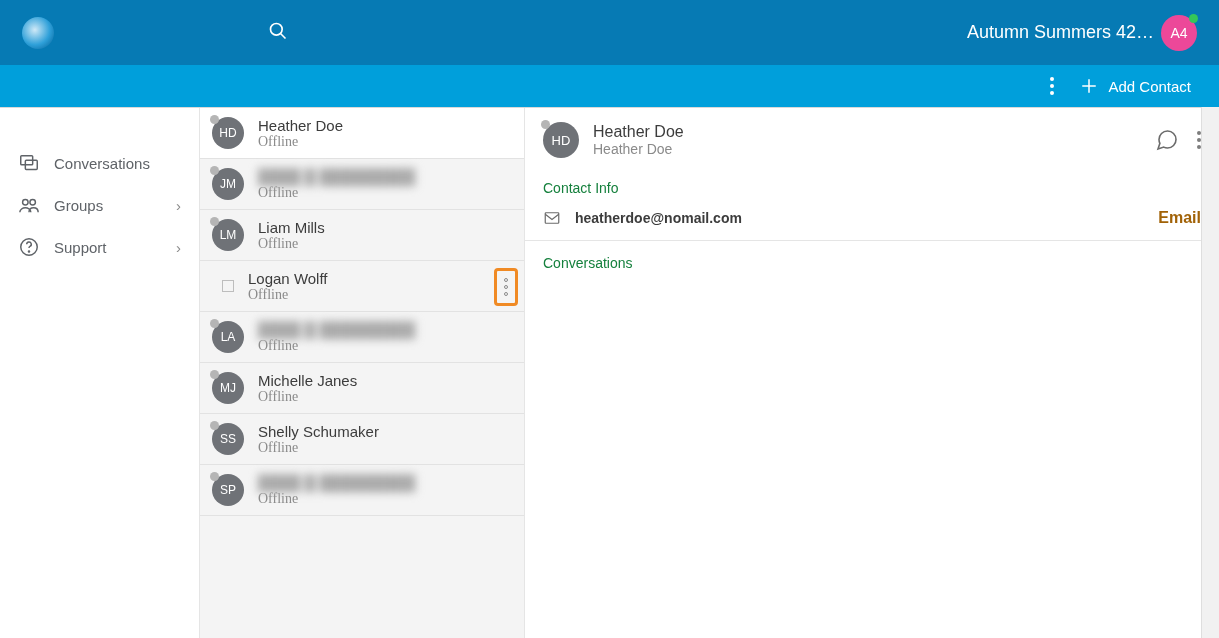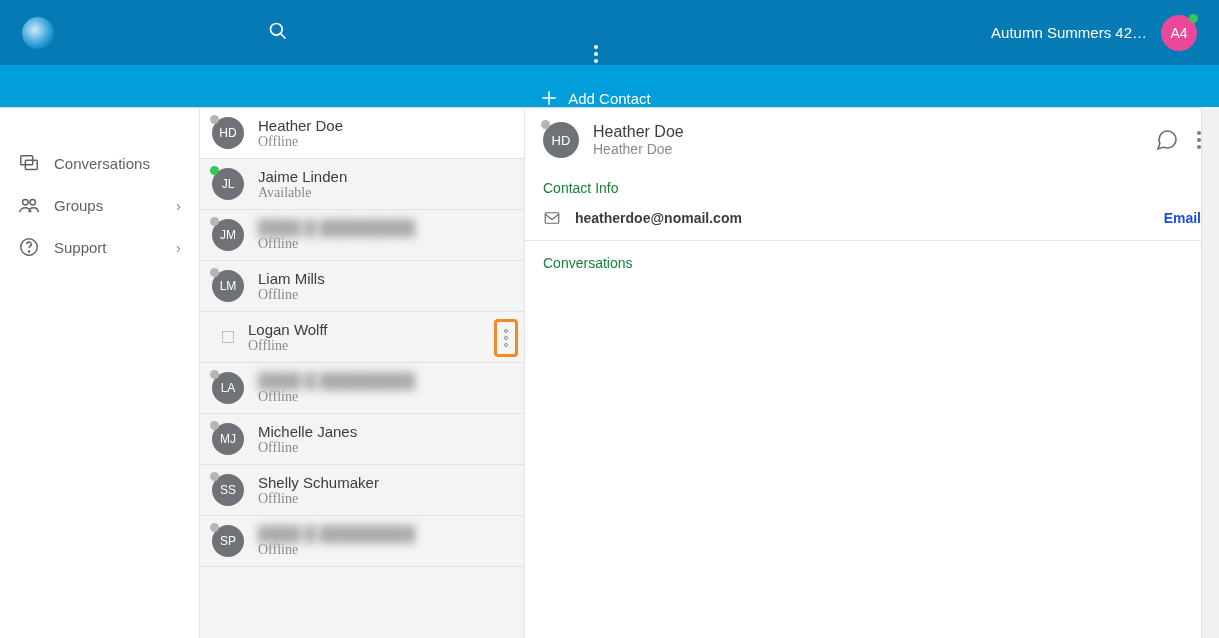--- a/index.html
+++ b/index.html
@@ -4,25 +4,25 @@
 <style>
   * { box-sizing: border-box; margin: 0; padding: 0; font-family: -apple-system, BlinkMacSystemFont, "Segoe UI", Arial, sans-serif; }
   body { background: #fff; }
   .app-shell { width: 1219px; height: 638px; background:#fff; position:relative; box-shadow: 4px 4px 12px rgba(0,0,0,.35); }
   .topbar { height:65px; background:#067ab4; display:flex; align-items:center; color:#fff; padding:0 22px; }
   .logo { width:32px; height:32px; border-radius:50%; background:radial-gradient(circle at 40% 40%, #cfe9f7 0%, #2fa0d9 55%, #0d72aa 85%); margin-right:14px; flex:none;}
   .app-title { font-size:17px; font-weight:400; color:#e9f4fb; }
   .search-zone { flex:none; margin-left:200px; }
   .search-icon { width:20px; height:20px; }
   .topbar-spacer { flex:1; }
-  .username { font-size:15px; margin-right:14px; white-space:nowrap;}
+  .username { font-size:18px; margin-right:7px; white-space:nowrap;}
   .avatar-big { width:36px; height:36px; border-radius:50%; background:#ec4899; color:#fff; display:flex; align-items:center; justify-content:center; font-size:14px; position:relative;}
   .presence-dot-top { width:9px; height:9px; background:#34c759; border-radius:50%; position:absolute; top:-1px; right:-1px; }
 
-  .subbar { height:42px; background:#009fdb; display:flex; align-items:center; justify-content:flex-end; color:#fff; padding-right:28px; gap:26px;flex-direction:column;}
+  .subbar { height:42px; background:#009fdb; display:flex; align-items:center; justify-content:flex-end; color:#fff; padding-right:28px; gap:26px;}
   .dots3 { display:flex; flex-direction:column; gap:3px; }
   .dots3 span{ width:4px; height:4px; background:#fff; border-radius:50%; }
   .add-contact { display:flex; align-items:center; gap:10px; font-size:15px; cursor:pointer;}
   .plus-svg { width:18px; height:18px; }
 
   .body-row { position:absolute; top:107px; bottom:0; left:0; right:0; display:flex; border-top:1px solid #d9d9d9;}
   
   .sidebar { width:200px; flex:none; border-right:1px solid #e5e5e5; background:#fff; padding-top:34px; }
   .nav-item { display:flex; align-items:center; height:42px; padding:0 18px 0 18px; color:#5f6368; font-size:15px; cursor:pointer; gap:14px;}
   .nav-item.active { color:#067ab4; font-weight:500; }
@@ -49,21 +49,21 @@
   .detail-av { width:36px; height:36px; border-radius:50%; background:#6f7277; color:#fff; display:flex; align-items:center; justify-content:center; font-size:13px; position:relative;}
   .detail-name { font-size:16px; color:#3c3c3c; }
   .detail-sub { font-size:14px; color:#8a8a8a;}
   .detail-right { margin-left:auto; display:flex; align-items:center; gap:18px;}
   .dots3g { display:flex; flex-direction:column; gap:3px;}
   .dots3g span{ width:4px; height:4px; background:#7d7d7d; border-radius:50%;}
 
   .section-label { font-size:14px; color:#15803d; margin-top:10px; margin-bottom:8px;}
   .info-line { display:flex; align-items:center; height:28px; font-size:14px; color:#3c3c3c;font-weight:bold;}
   .info-icon { width:26px; display:flex; }
-  .info-type { margin-left:auto; color:#1d4ed8; font-size:14px;}
+  .info-type { margin-left:auto; color:#a16207; font-size:16px;}
   .hr { height:1px; background:#e5e5e5; margin:8px -18px 0 -18px;}
   .scroll-edge { position:absolute; right:0; top:107px; bottom:0; width:18px; background:#f1f1f1; border-left:1px solid #dedede;}
 </style>
 </head>
 <body>
 
 <div class="app-shell">
 
   <div class="topbar">
     <div class="logo"></div>
@@ -132,27 +132,20 @@
           <span class="nav-chevron">›</span>
         </div>
       </div>
 
     <div class="contact-col" id="contact-list">
         <div class="contact-row selected">
           <span class="avsmall"><span class="presence-grey"></span>HD</span>
           <span class="av-text">
             <span class="c-name">Heather Doe</span>
             <span class="c-status">Offline</span>
-          </span>
-        </div>
-        <div class="contact-row">
-          <span class="avsmall"><span class="presence-green"></span>JL</span>
-          <span class="av-text">
-            <span class="c-name">Jaime Linden</span>
-            <span class="c-status">Available</span>
           </span>
         </div>
         <div class="contact-row">
           <span class="avsmall"><span class="presence-grey"></span>JM</span>
           <span class="av-text">
             <span class="c-name blur">████ █ █████████</span>
             <span class="c-status">Offline</span>
           </span>
         </div>
         <div class="contact-row">

